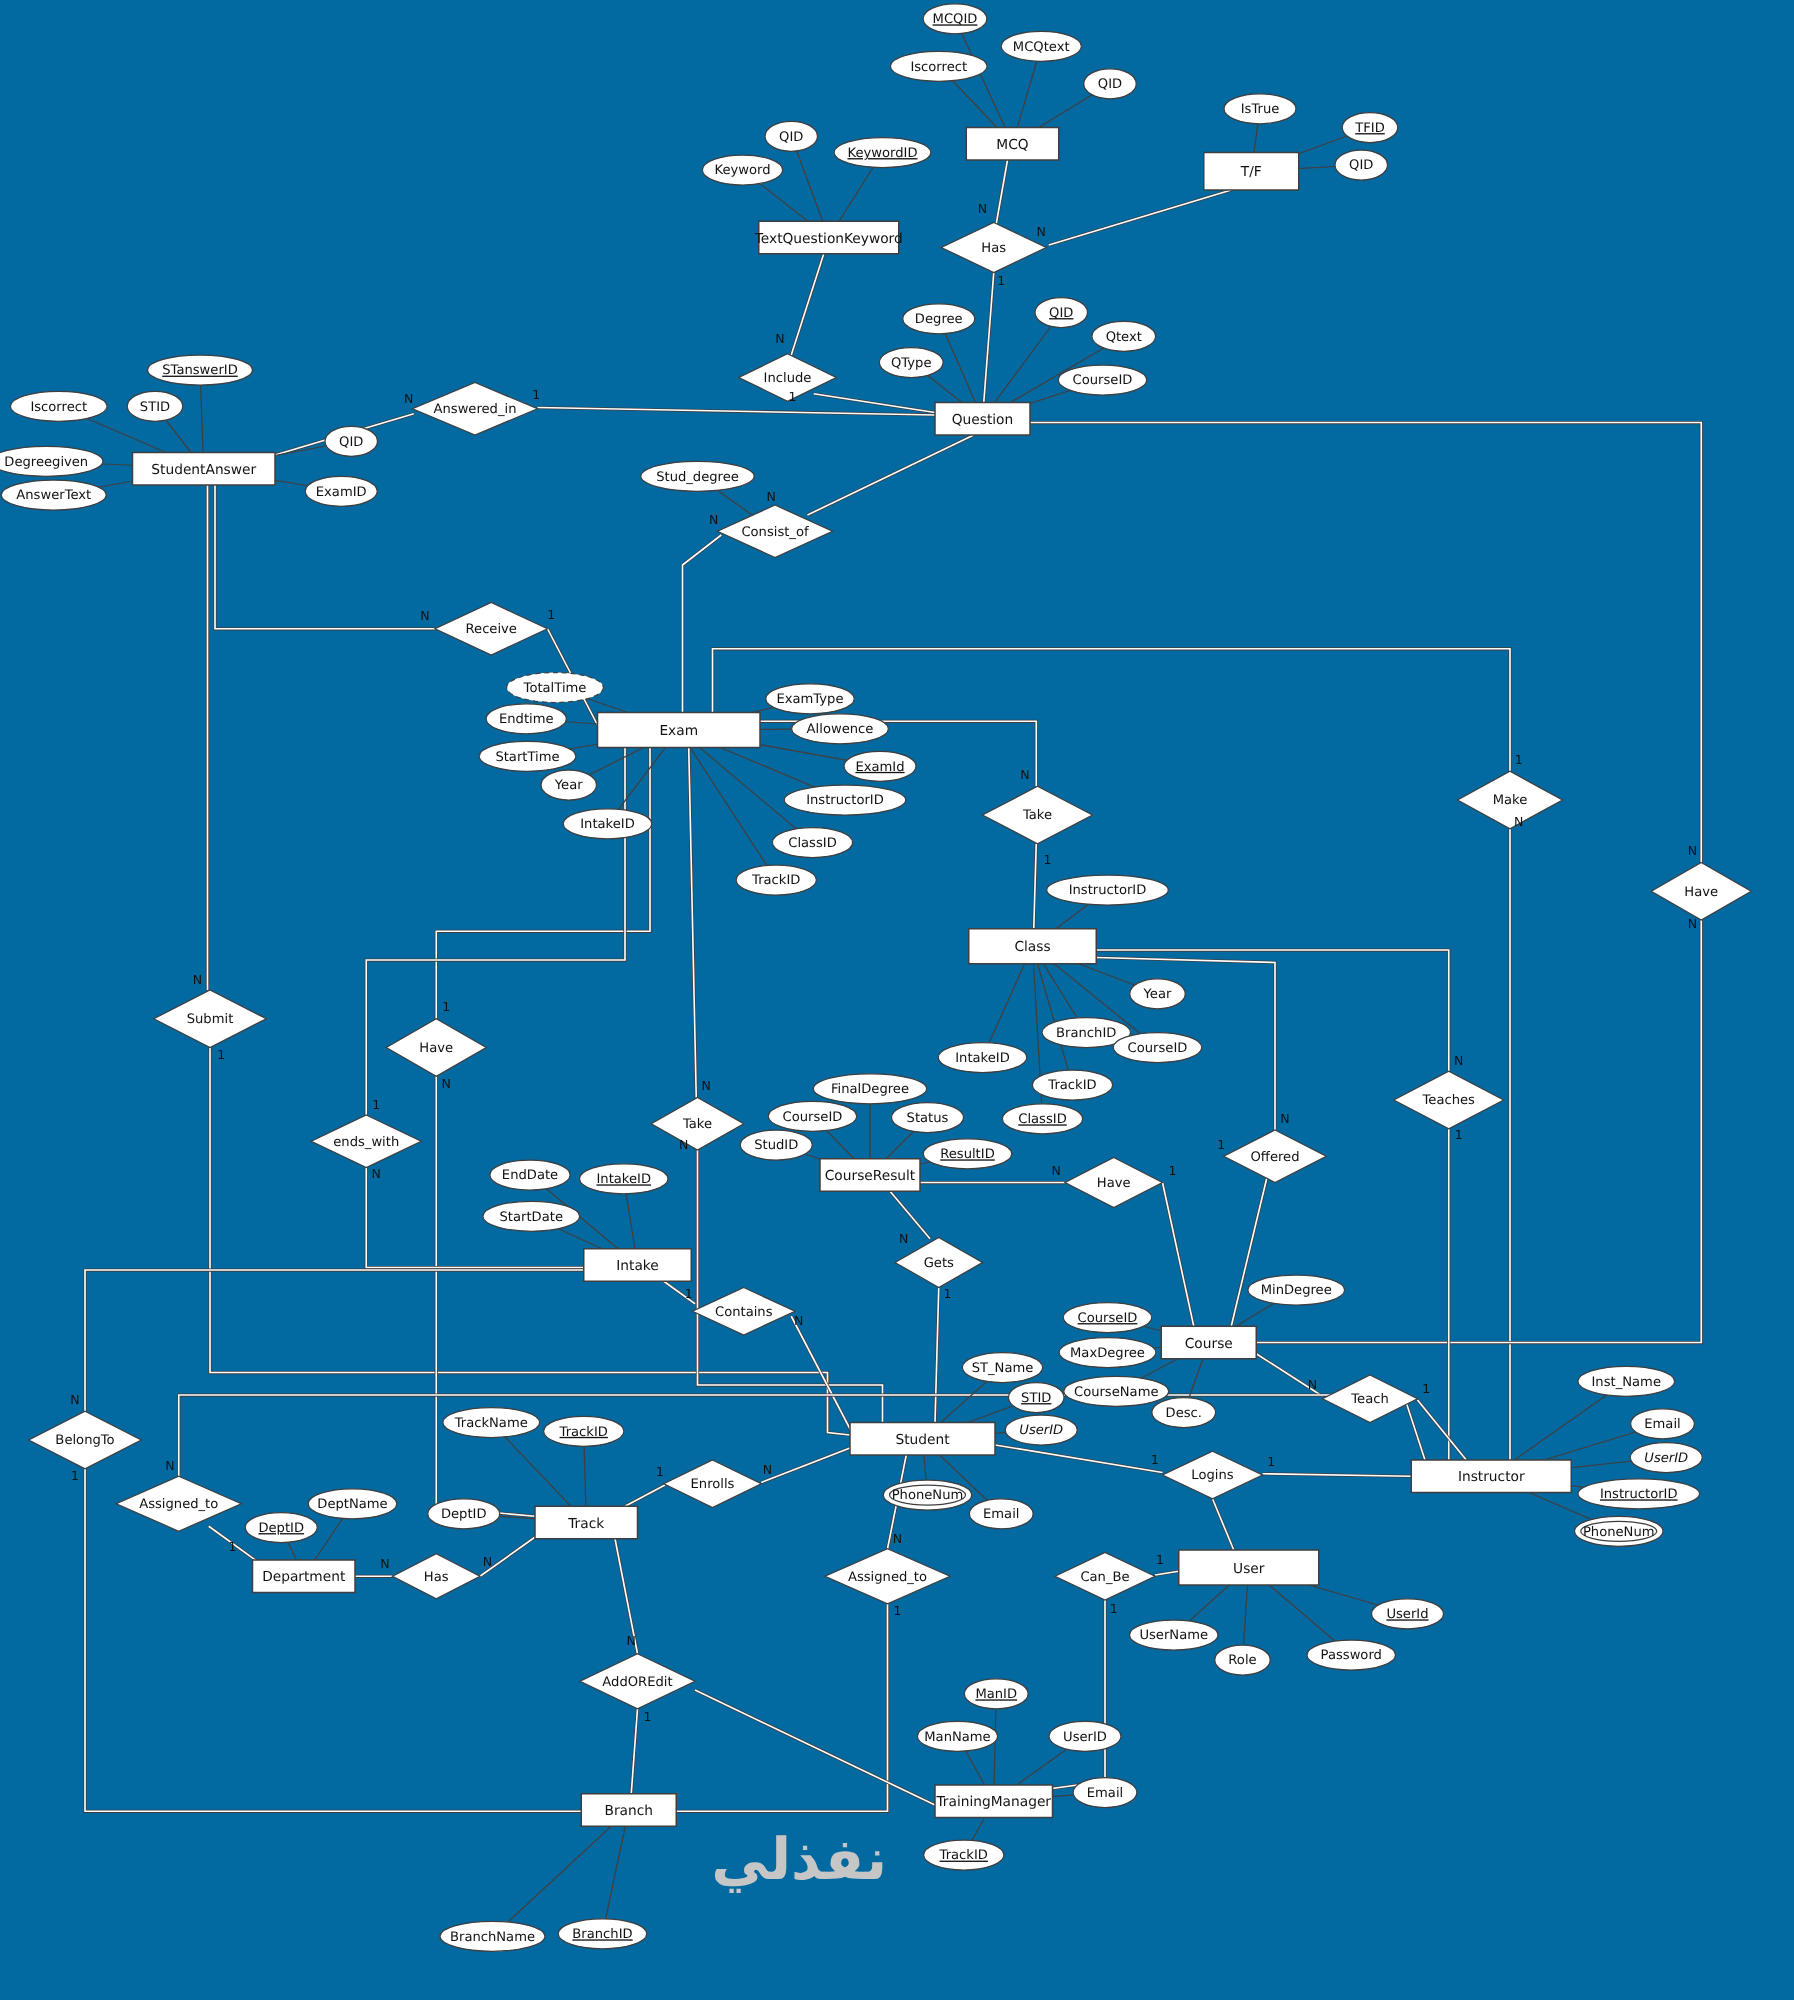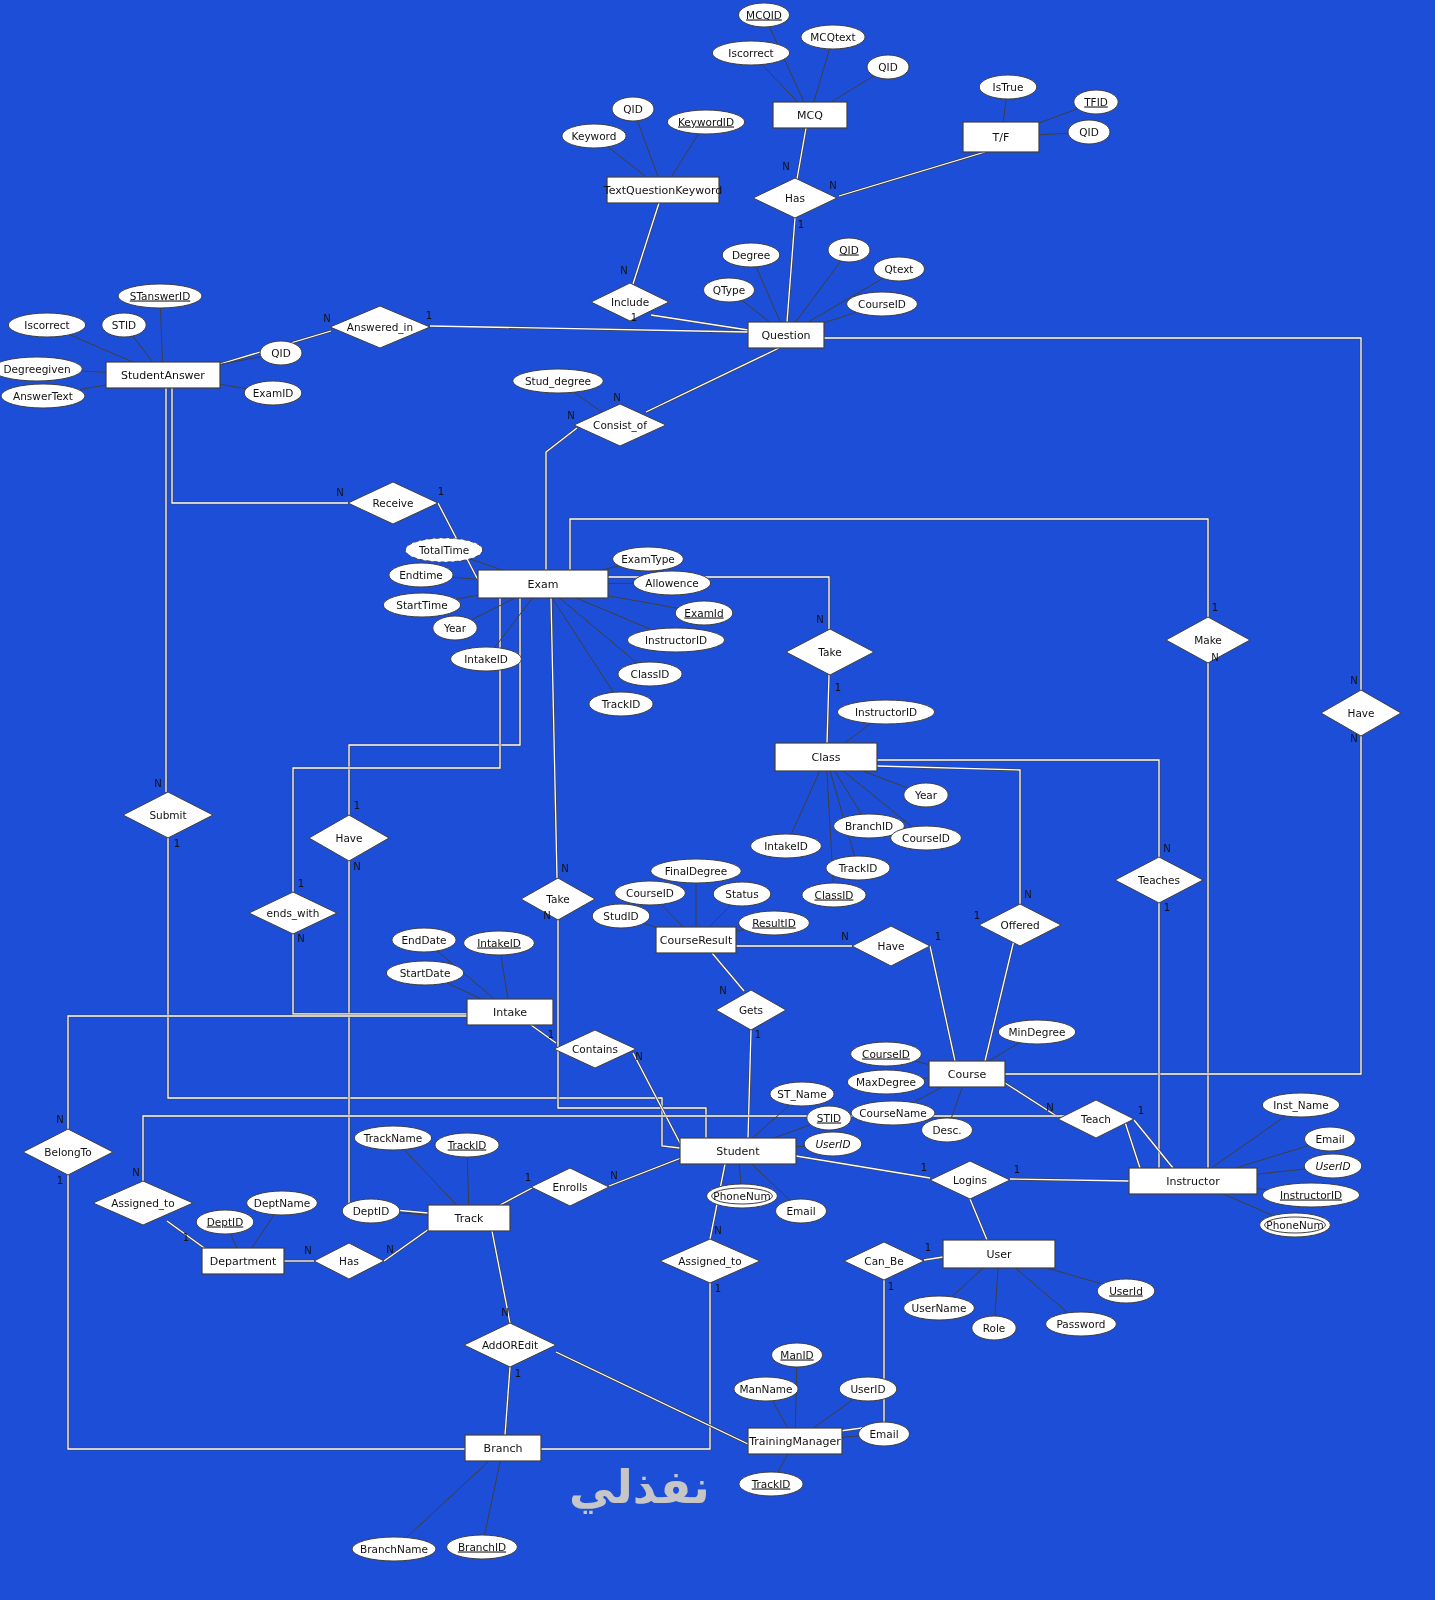--- a/index.html
+++ b/index.html
@@ -1,17 +1,17 @@
 <!DOCTYPE html>
 <html><head>
 <meta charset="utf-8">
 <style>
   html,body{margin:0;padding:0;background:#ffffff;}
   body{font-family:"DejaVu Sans","Liberation Sans",sans-serif;}
-  .page{position:relative;width:1435px;height:1600px;background:#1d4ed8;overflow:hidden;}
+  .page{position:relative;width:1435px;height:1600px;background:#0369a1;overflow:hidden;}
   svg{position:absolute;left:0;top:0;}
   svg text{font-family:"DejaVu Sans","Liberation Sans",sans-serif;}
   .watermark{position:absolute;left:569px;top:1462px;width:320px;text-align:left;color:#c8c8c8;pointer-events:none;}
   .wm-title{font-size:46px;font-weight:bold;line-height:1.1;color:#c6c6c6;}
   .wm-domain{font-size:27px;color:#cfcfcf;margin-top:4px;}
 </style>
 </head>
 <body>
 
 <div class="page">

